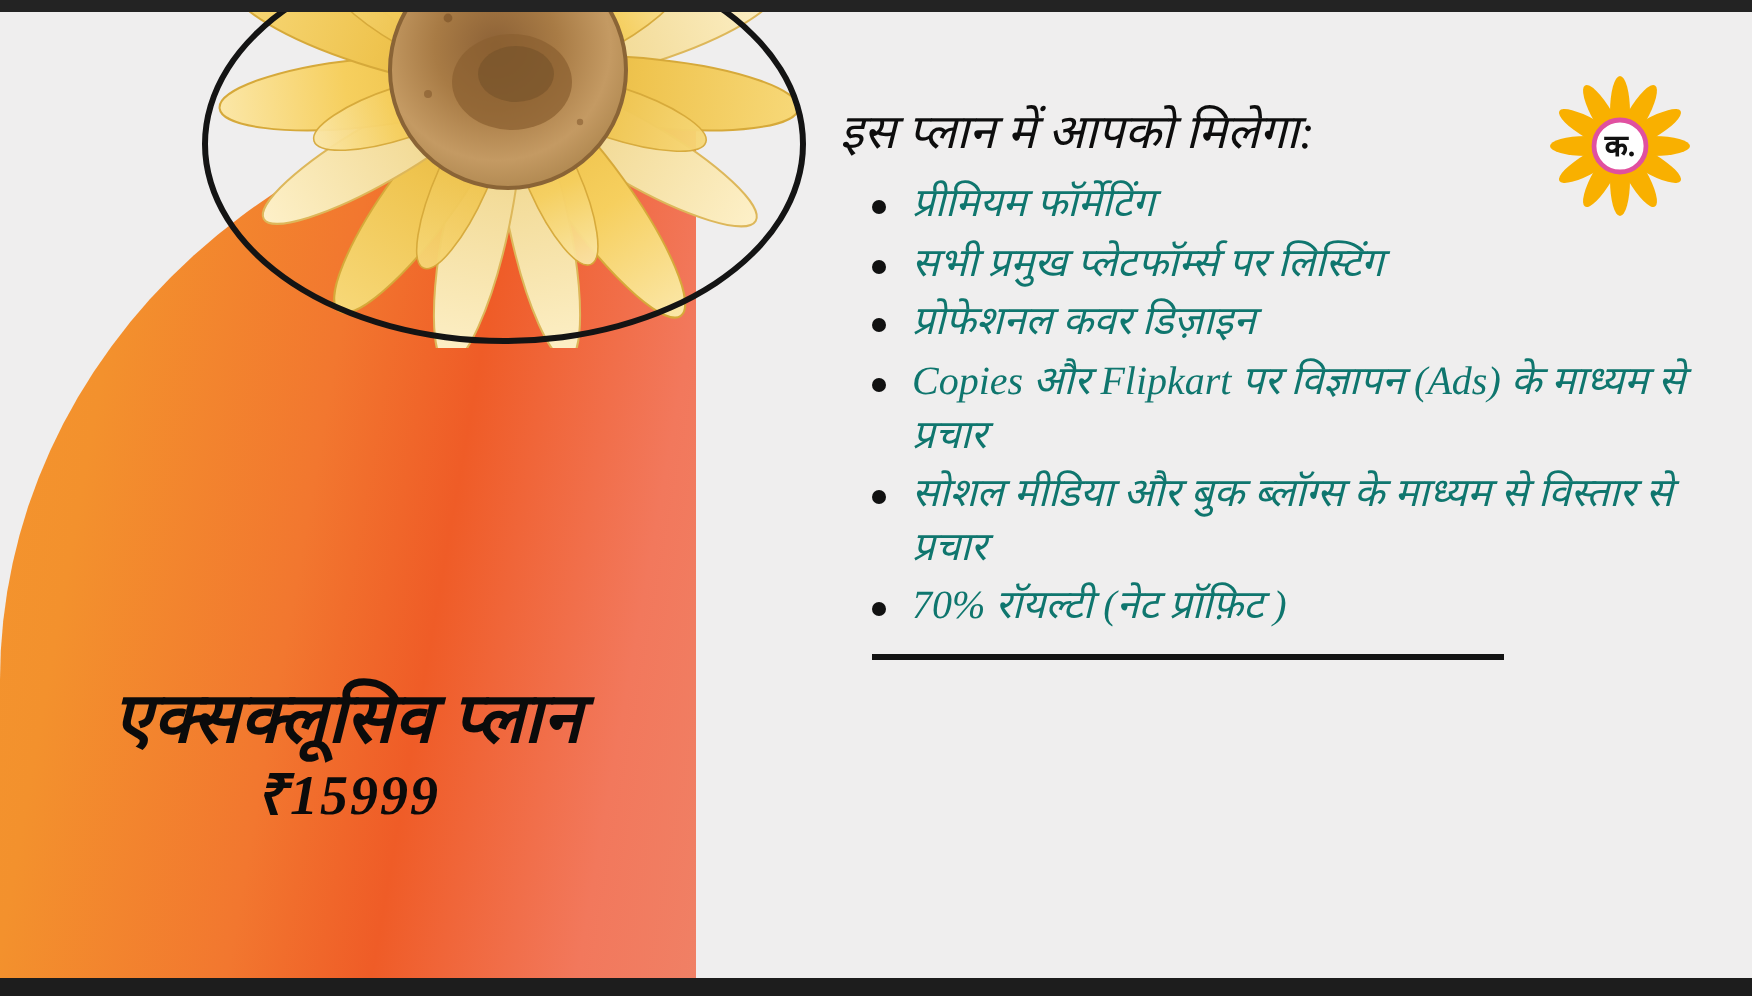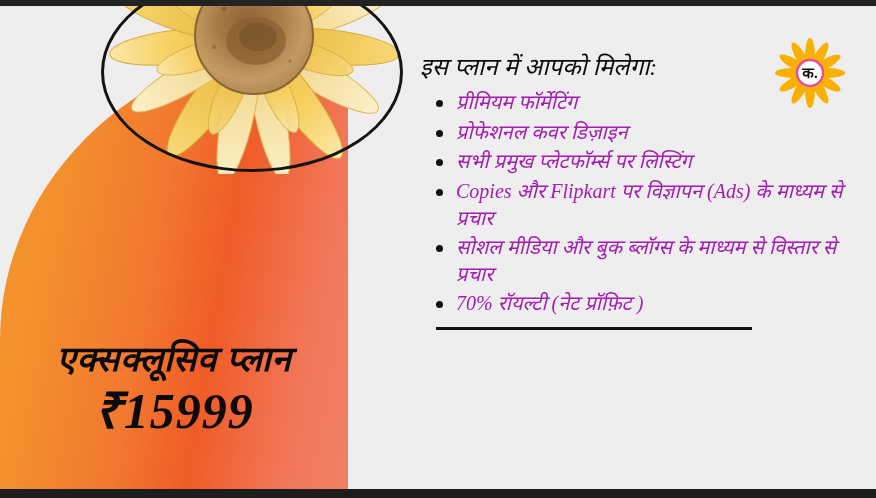--- a/index.html
+++ b/index.html
@@ -56,40 +56,40 @@
   .price-block{
     position:absolute;left:0;top:340px;width:348px;
     text-align:center;z-index:20;
     color:#0b0b0b;
     font-family:"Liberation Serif",serif;
     font-style:italic;
     font-weight:700;
     line-height:1.12;
   }
   .price-plan{font-size:35px;letter-spacing:0.5px;display:block;}
-  .price-amount{font-size:50px;letter-spacing:1px;display:block;margin-top:4px;}
+  .price-amount{font-size:28px;letter-spacing:1px;display:block;margin-top:4px;}
 
   
   .content{
     position:absolute;left:414px;top:52px;width:430px;z-index:20;
   }
   .heading{
     font-size:24px;font-style:italic;font-weight:400;color:#0d0d0d;
     font-family:"Liberation Serif",serif;
     margin:0 0 6px 6px;line-height:1.3;
     white-space:nowrap;
   }
   ul.features{
     list-style:none;margin:0;padding:0 0 0 22px;
   }
   ul.features li{
     position:relative;
     font-size:20px;
     font-style:italic;
-    color:#a21caf;
+    color:#0f766e;
     font-family:"Liberation Serif",serif;
     line-height:1.33;
     margin:0 0 3px 0;
     padding-left:20px;
   }
   ul.features li::before{
     content:"";
     position:absolute;left:0;top:11px;
     width:7px;height:7px;border-radius:50%;
     background:#111;
@@ -210,22 +210,22 @@
 
   <div class="price-block">
     <span class="price-plan">एक्सक्लूसिव प्लान</span>
     <span class="price-amount">₹15999</span>
   </div>
 
   <div class="content">
     <div class="heading">इस प्लान में आपको मिलेगा:</div>
     <ul class="features">
       <li>प्रीमियम फॉर्मेटिंग</li>
+      <li>सभी प्रमुख प्लेटफॉर्म्स पर लिस्टिंग</li>
       <li>प्रोफेशनल कवर डिज़ाइन</li>
-      <li>सभी प्रमुख प्लेटफॉर्म्स पर लिस्टिंग</li>
       <li>Copies और Flipkart पर विज्ञापन (Ads) के माध्यम से प्रचार</li>
       <li>सोशल मीडिया और बुक ब्लॉग्स के माध्यम से विस्तार से प्रचार</li>
       <li>70% रॉयल्टी (नेट प्रॉफ़िट )</li>
     </ul>
     <div class="divider"></div>
   </div>
 
   <div class="bar-bottom"></div>
 </div>
 

